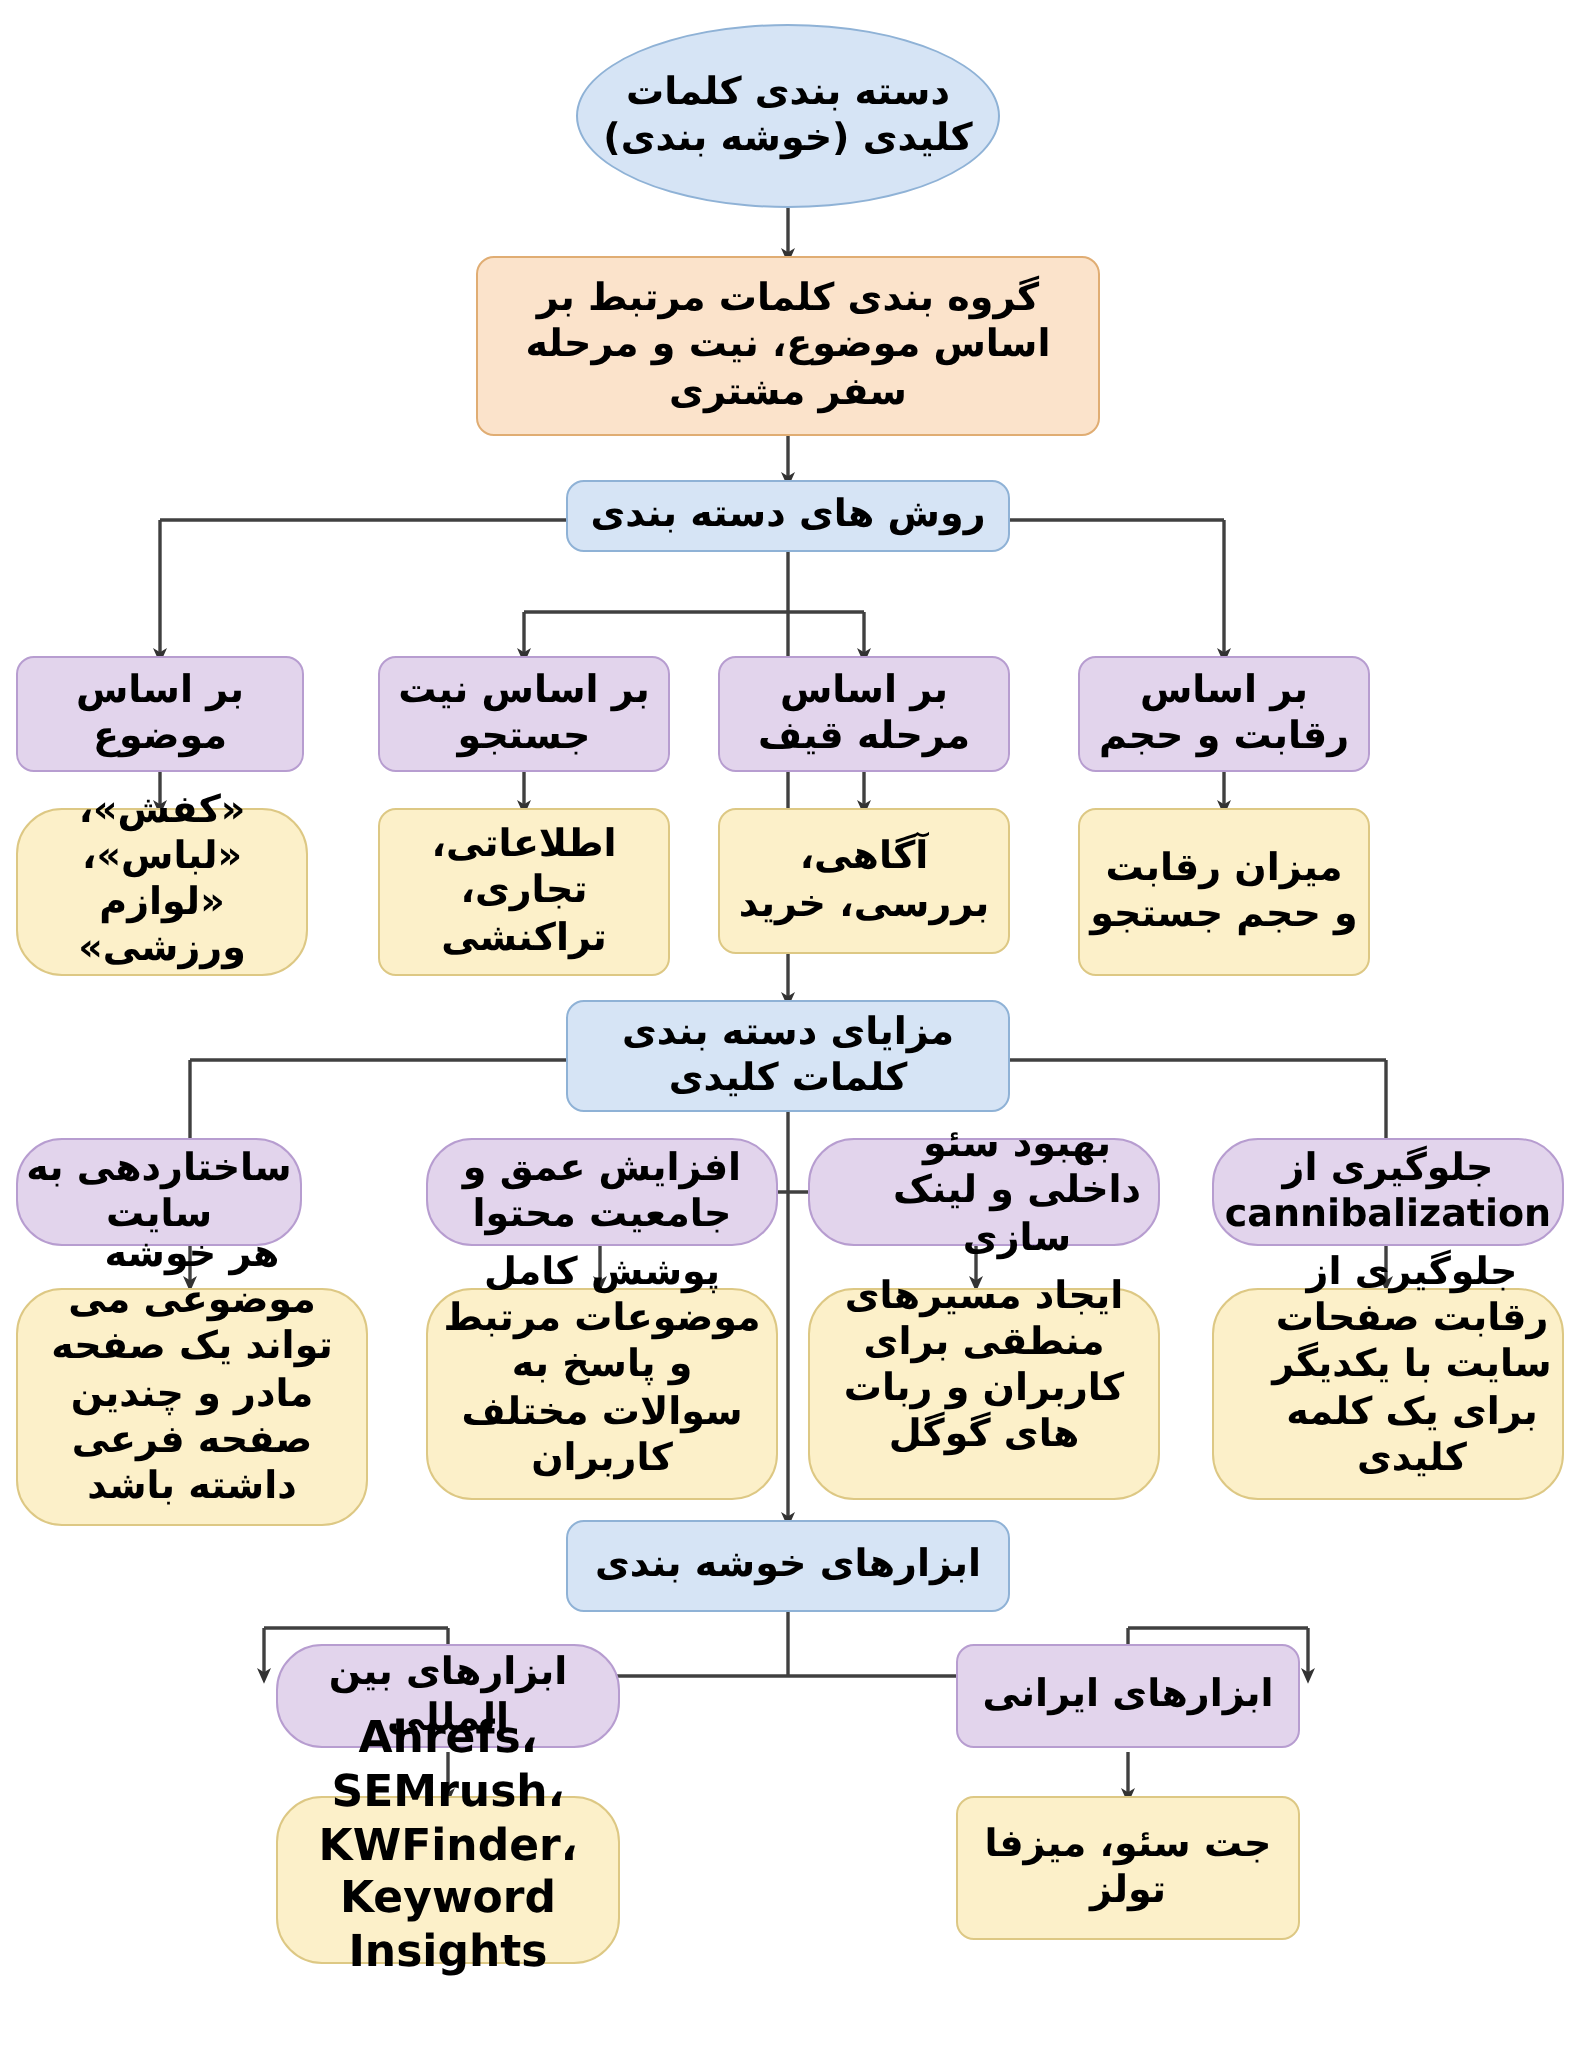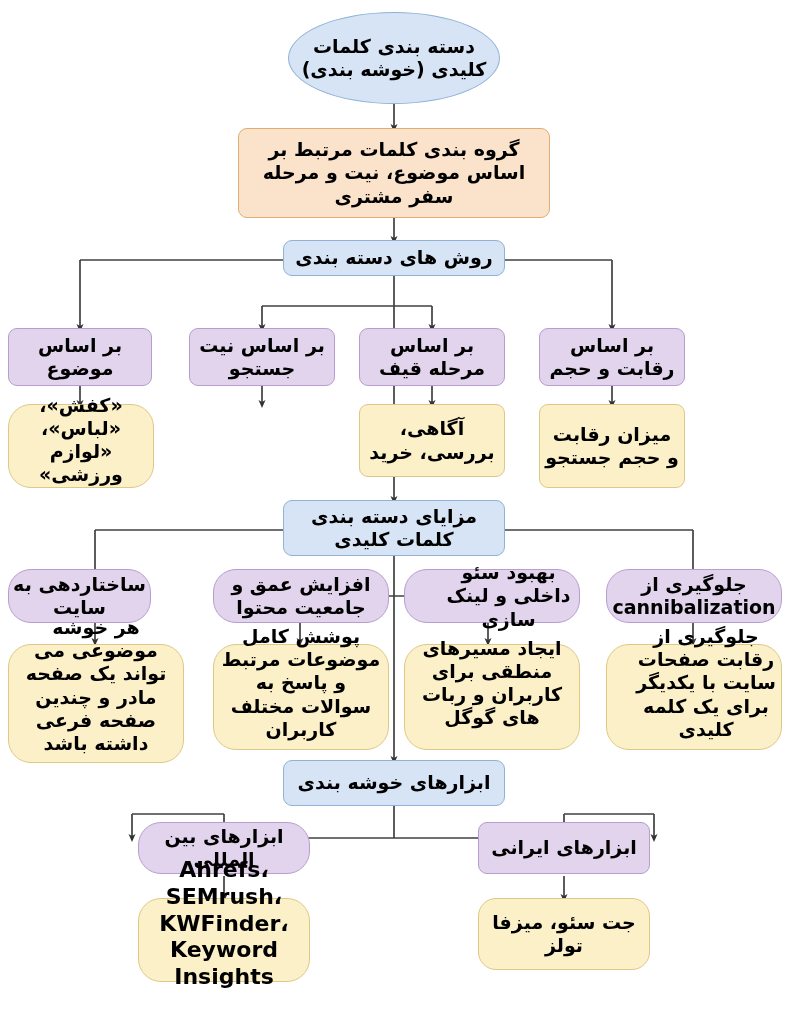--- a/index.html
+++ b/index.html
@@ -172,20 +172,23 @@
   <div class="node rect purple" style="left:359px; top:328px; width:146px; height:58px; font-size:19px;">
     <span class="txt">بر اساس مرحله قیف</span>
   </div>
   <div class="node rect purple" style="left:539px; top:328px; width:146px; height:58px; font-size:19px;">
     <span class="txt">بر اساس رقابت و حجم</span>
   </div>
 
   <div class="node rect yellow overflow-node" style="left:8px; top:404px; width:146px; height:84px; font-size:19px;">
     <span class="txt" style="margin-top:-12px;">«کفش»، «لباس»، «لوازم ورزشی»</span>
   </div>
+  <div class="node rect yellow" style="left:189px; top:404px; width:146px; height:84px; font-size:19px;">
+    <span class="txt">اطلاعاتی، تجاری، تراکنشی</span>
+  </div>
   <div class="node rect yellow" style="left:359px; top:404px; width:146px; height:73px; font-size:19px;">
     <span class="txt">آگاهی، بررسی، خرید</span>
   </div>
   <div class="node rect yellow" style="left:539px; top:404px; width:146px; height:84px; font-size:19px;">
     <span class="txt">میزان رقابت و حجم جستجو</span>
   </div>
 
   <div class="node rect blue" style="left:283px; top:500px; width:222px; height:56px; font-size:19px;">
     <span class="txt">مزایای دسته بندی کلمات کلیدی</span>
   </div>
@@ -223,17 +226,17 @@
   <div class="node rect purple overflow-node" style="left:138px; top:822px; width:172px; height:52px; font-size:19px;">
     <span class="txt">ابزارهای بین المللی</span>
   </div>
   <div class="node rect purple" style="left:478px; top:822px; width:172px; height:52px; font-size:19px;">
     <span class="txt">ابزارهای ایرانی</span>
   </div>
 
   <div class="node rect yellow overflow-node" style="left:138px; top:898px; width:172px; height:84px; font-size:22px;">
     <span class="txt" style="margin-top:-32px; direction:ltr;">Ahrefs، SEMrush، KWFinder، Keyword Insights</span>
   </div>
-  <div class="node rect yellow" style="left:478px; top:898px; width:172px; height:72px; font-size:19px;border-radius:18px;">
+  <div class="node rect yellow" style="left:478px; top:898px; width:172px; height:72px; font-size:19px;">
     <span class="txt">جت سئو، میزفا تولز</span>
   </div>
 
 </div>
 
 </body></html>

